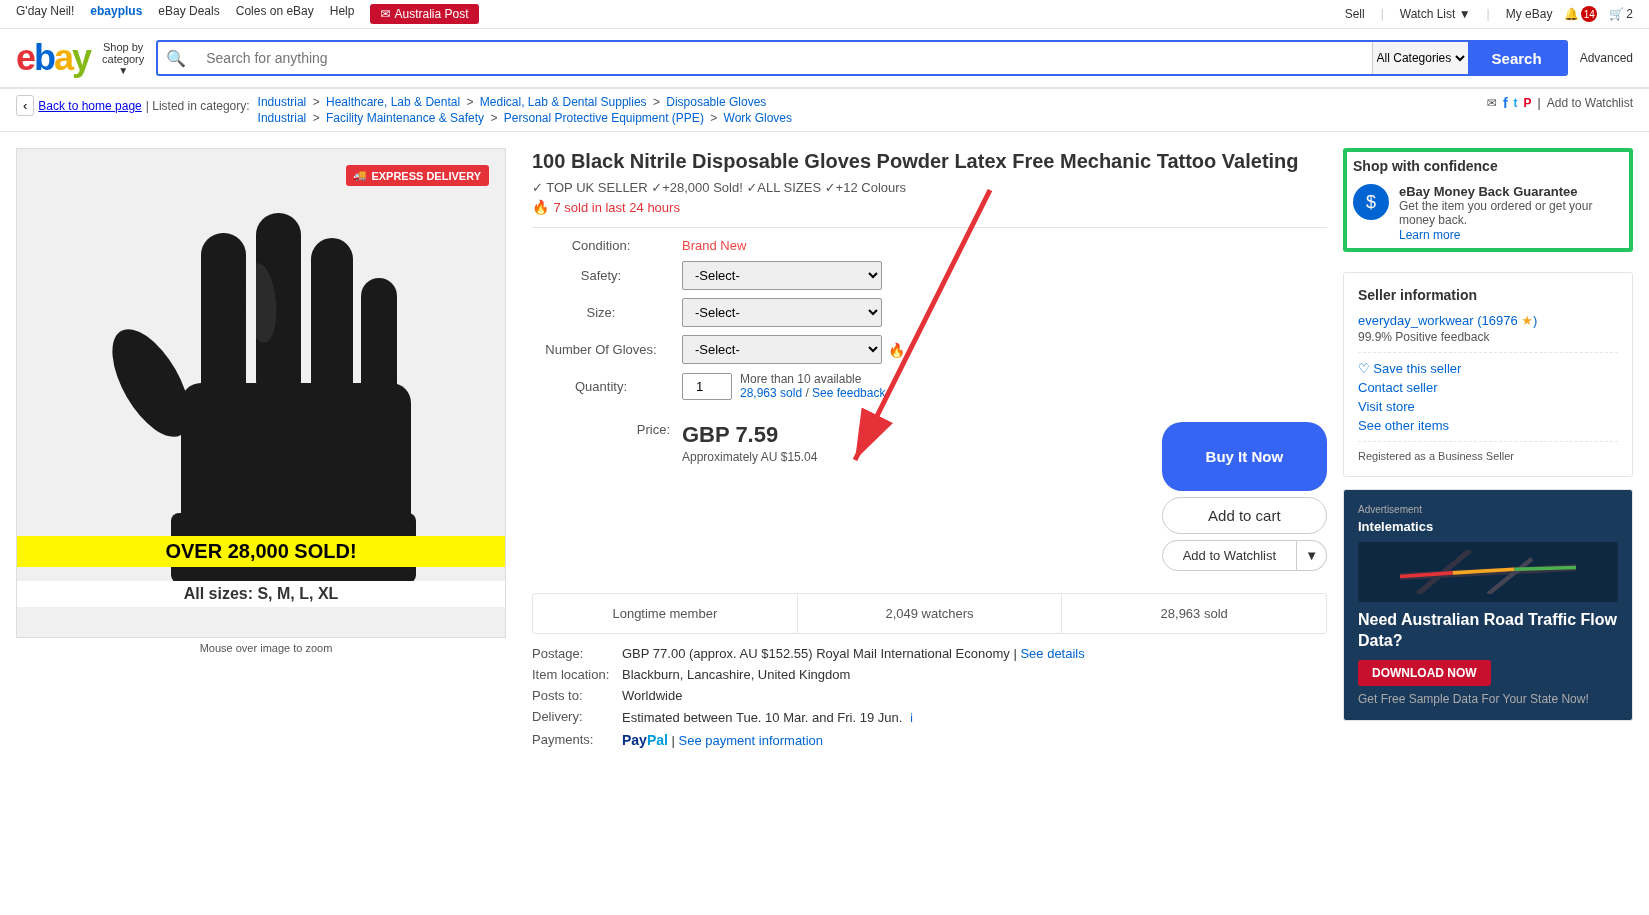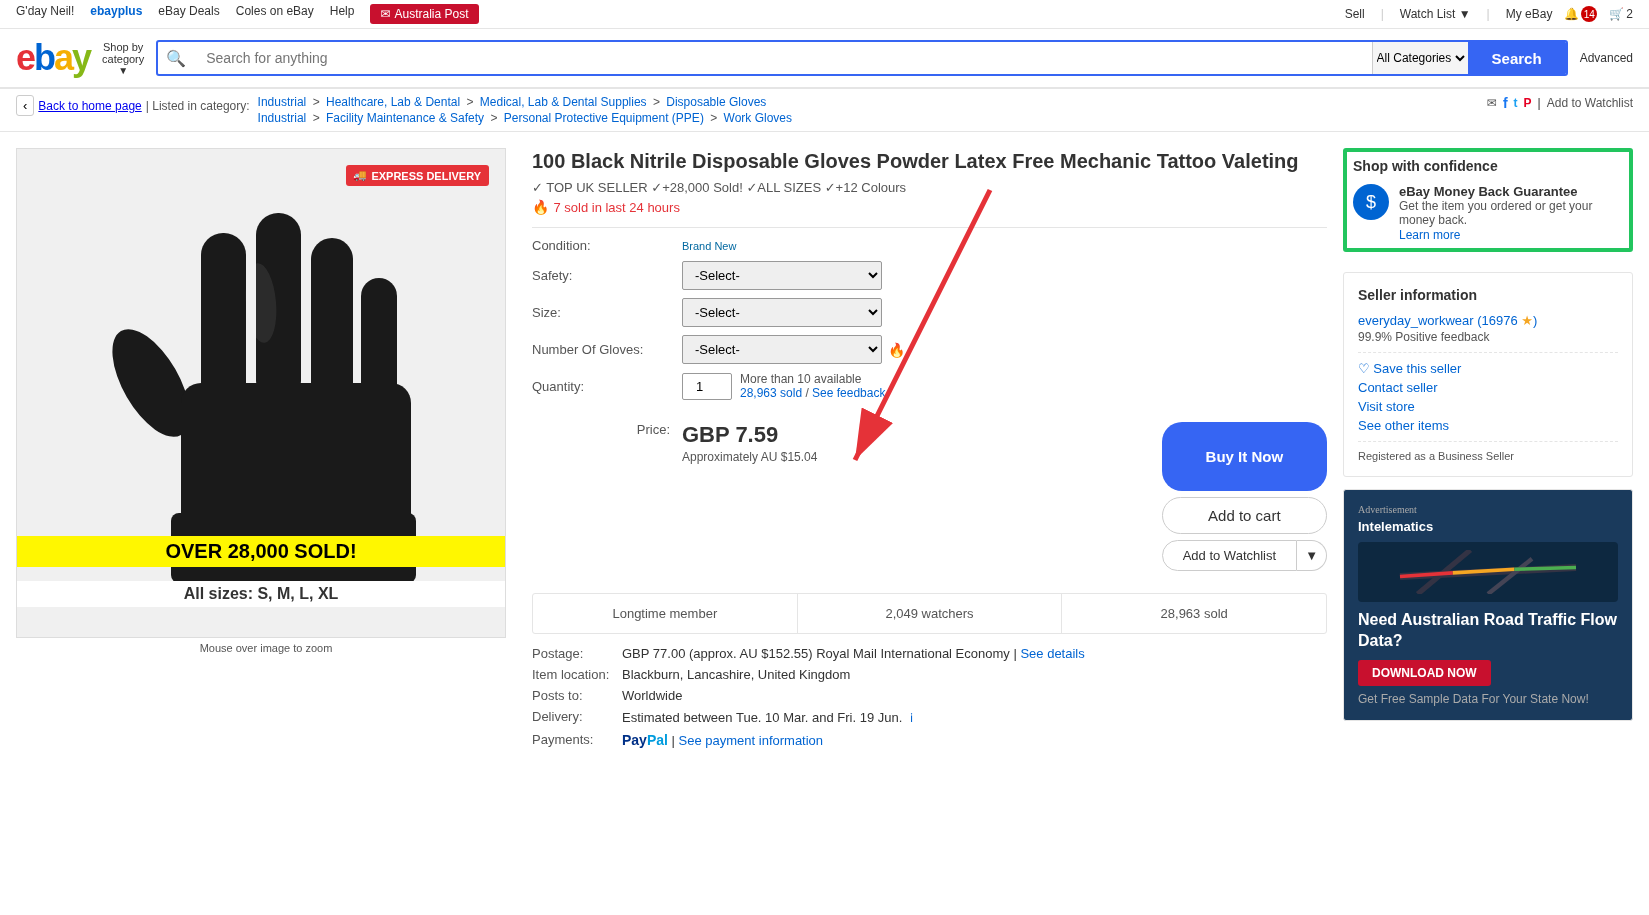--- a/index.html
+++ b/index.html
@@ -223,22 +223,22 @@
       display: flex; align-items: center; gap: 4px;
       color: #e53238; font-size: 13px; margin-bottom: 12px;
     }
     .sold-hot .fire { font-size: 14px; }
 
     
     .product-form { border-top: 1px solid #e5e5e5; padding-top: 10px; }
     .form-row {
       display: flex; align-items: center; margin-bottom: 8px;
     }
-    .form-label { width: 150px; color: #555; font-size: 13px; text-align: left; padding-right: 12px; }
-    .form-value { color: #0369a1; font-size: 11px; }
+    .form-label { width: 150px; color: #555; font-size: 13px; text-align: center; padding-right: 12px; }
+    .form-value { color: #ef4444; font-size: 13px; }
     .form-select {
       width: 200px; padding: 5px 8px; border: 1px solid #999;
       border-radius: 2px; font-size: 13px; cursor: pointer;
     }
     .qty-input {
       width: 50px; padding: 5px 8px; border: 1px solid #999;
       border-radius: 2px; font-size: 13px; text-align: center;
     }
     .qty-info { margin-left: 8px; font-size: 12px; color: #555; }
     .qty-sold { color: #0064d2; text-decoration: none; }
@@ -361,21 +361,21 @@
     .seller-reg { font-size: 11px; color: #555; margin-top: 8px; }
 
     .ad-box {
       border: 1px solid #e5e5e5;
       border-radius: 3px;
       overflow: hidden;
       background: #1a3a5c;
       color: #fff;
       padding: 14px;
     }
-    .ad-label { font-size: 10px; color: #aaa; margin-bottom: 4px; font-family: Liberation Serif, serif; }
+    .ad-label { font-size: 10px; color: #aaa; margin-bottom: 4px; }
     .ad-logo { font-size: 13px; font-weight: bold; color: #fff; margin-bottom: 8px; }
     .ad-title { font-size: 16px; font-weight: bold; color: #fff; line-height: 1.3; margin-bottom: 8px; }
     .ad-btn {
       background: #c8102e;
       color: #fff;
       border: none;
       padding: 6px 14px;
       font-size: 12px;
       cursor: pointer;
       border-radius: 3px;

